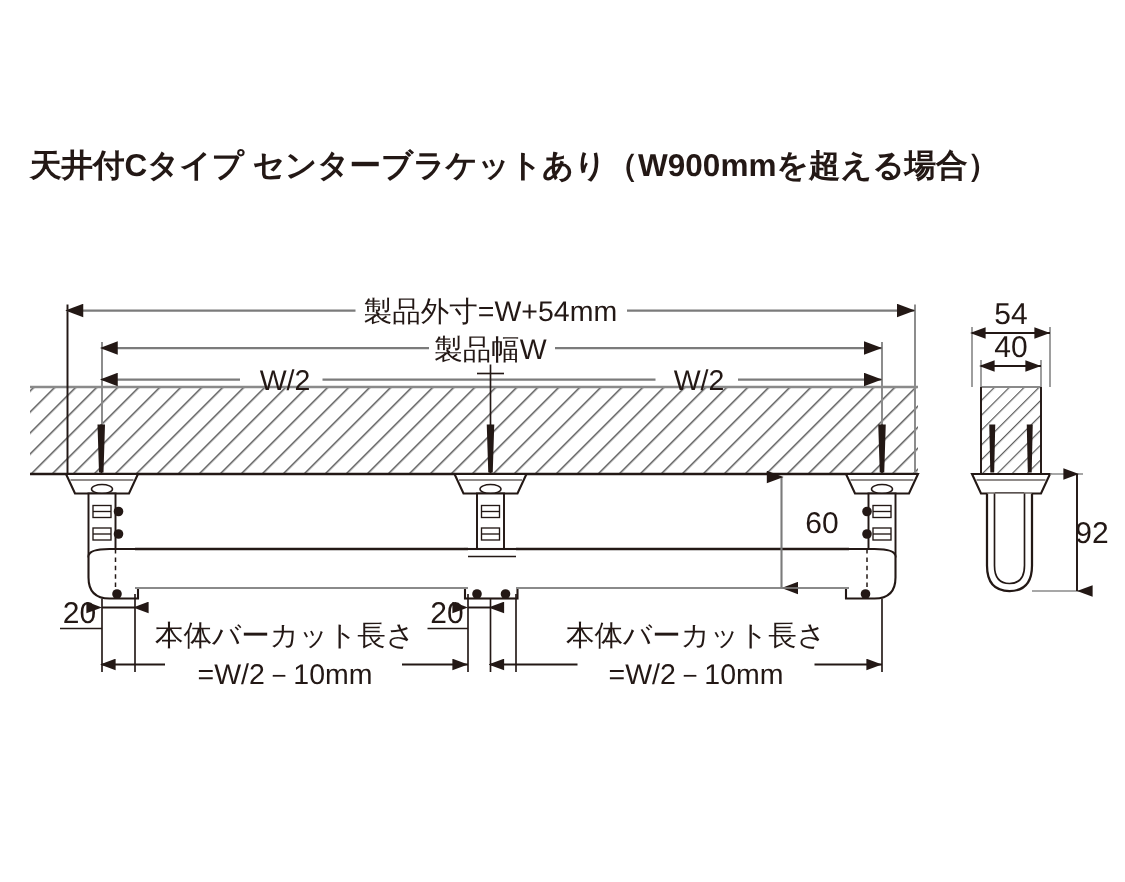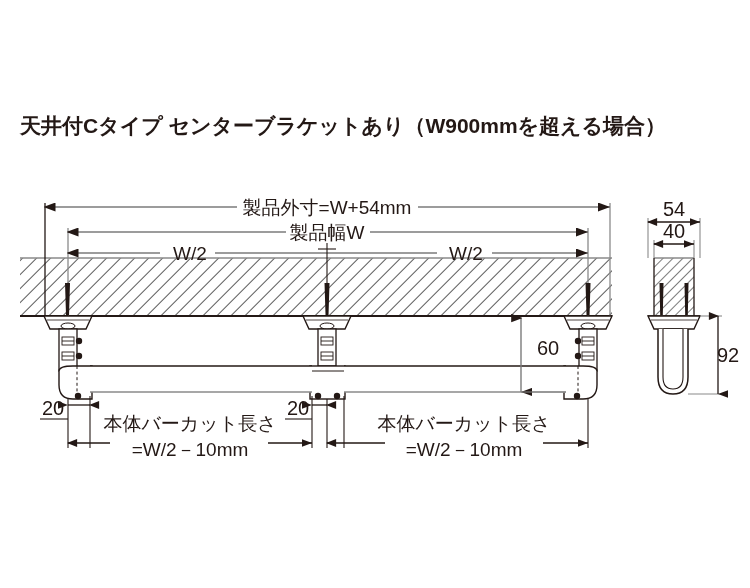--- a/index.html
+++ b/index.html
@@ -2,21 +2,21 @@
 <html><head>
 <meta charset="utf-8">
 <style>
   html,body{margin:0;padding:0;}
   body{
     width:750px;height:588px;background:#ffffff;overflow:hidden;
     font-family:"Liberation Sans","DejaVu Sans",sans-serif;
   }
   #root{position:relative;width:750px;height:588px;}
   #title{
-    position:absolute;left:20px;top:112px;
+    position:absolute;left:20px;top:96px;
     font-size:21px;font-weight:bold;color:#231815;
     letter-spacing:0px;white-space:nowrap;
   }
   #drawing{position:absolute;left:0;top:0;width:750px;height:588px;}
   text{font-family:"Liberation Sans","DejaVu Sans",sans-serif;fill:#231815;}
 </style>
 </head>
 <body>
 
 <div id="root">

